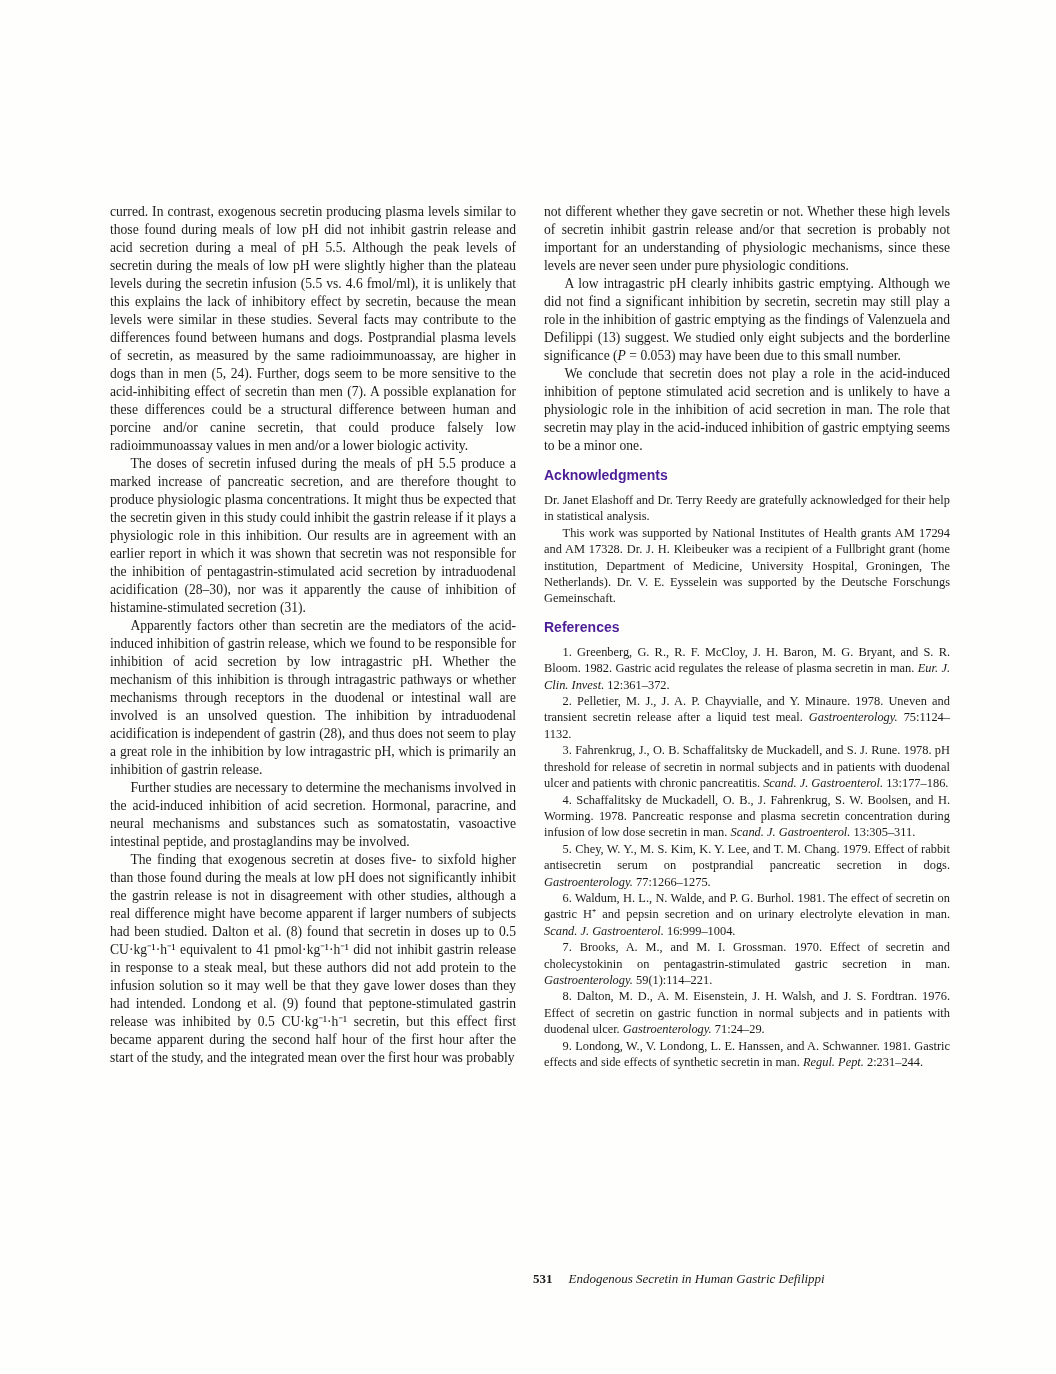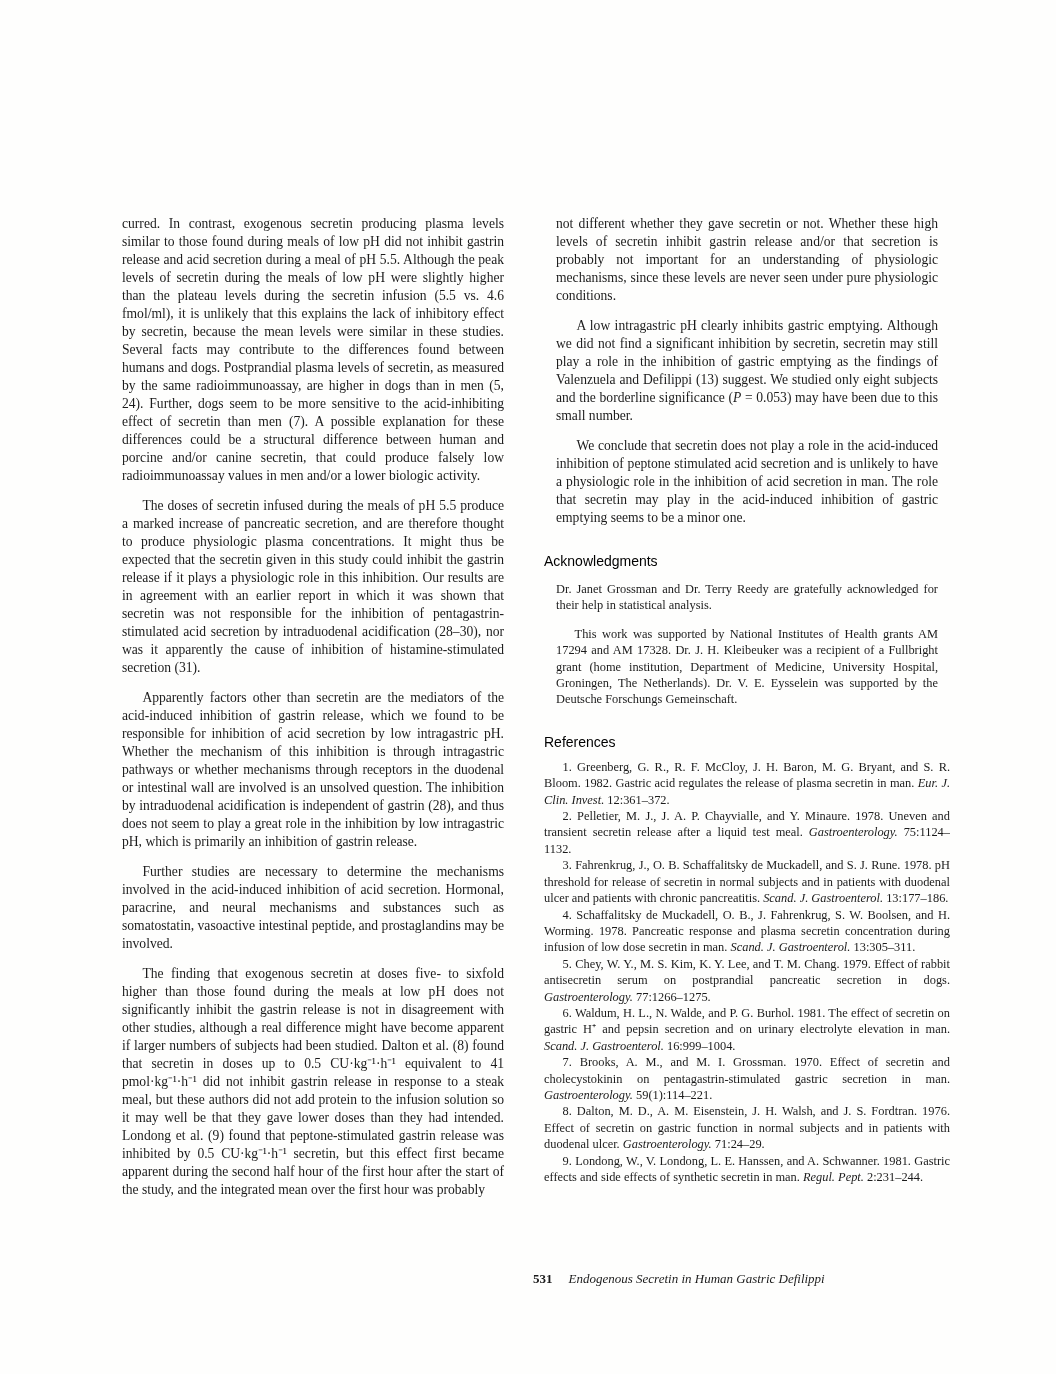--- a/index.html
+++ b/index.html
@@ -20,44 +20,44 @@
     position: absolute;
     top: 203px;
     left: 110px;
     display: flex;
     gap: 28px;
   }
   .col {
     width: 406px;
   }
   .para {
-    margin: 12px;
+    margin: 0;
     font-size: 13.6px;
     line-height: 18px;
     text-align: justify;
     text-indent: 1.5em;
   }
   .para.noindent {
     text-indent: 0;
   }
   .para.small, .ref {
     font-size: 12.4px;
     line-height: 16.4px;
   }
   .ref {
     margin: 0;
     text-align: justify;
     text-indent: 1.5em;
   }
   .section-heading {
     font-family: "Liberation Sans", sans-serif;
-    font-weight: normal;
+    font-weight: bold;
     font-size: 14px;
-    margin: 26px 0 9px 0;
-    color: #000000;
+    margin: 12px 0 9px 0;
+    color: #4c1d95;
   }
   .it { font-style: italic; }
   .footer {
     position: absolute;
     top: 1271px;
     left: 533px;
     font-size: 13px;
     white-space: nowrap;
   }
   .pageno {
@@ -78,21 +78,21 @@
         <p class="para"><span>The doses of secretin infused during the meals of pH 5.5 produce a marked increase of pancreatic secretion, and are therefore thought to produce physiologic plasma concentrations. It might thus be expected that the secretin given in this study could inhibit the gastrin release if it plays a physiologic role in this inhibition. Our results are in agreement with an earlier report in which it was shown that secretin was not responsible for the inhibition of pentagastrin-stimulated acid secretion by intraduodenal acidification (28–30), nor was it apparently the cause of inhibition of histamine-stimulated secretion (31).</span></p>
         <p class="para"><span>Apparently factors other than secretin are the mediators of the acid-induced inhibition of gastrin release, which we found to be responsible for inhibition of acid secretion by low intragastric pH. Whether the mechanism of this inhibition is through intragastric pathways or whether mechanisms through receptors in the duodenal or intestinal wall are involved is an unsolved question. The inhibition by intraduodenal acidification is independent of gastrin (28), and thus does not seem to play a great role in the inhibition by low intragastric pH, which is primarily an inhibition of gastrin release.</span></p>
         <p class="para"><span>Further studies are necessary to determine the mechanisms involved in the acid-induced inhibition of acid secretion. Hormonal, paracrine, and neural mechanisms and substances such as somatostatin, vasoactive intestinal peptide, and prostaglandins may be involved.</span></p>
         <p class="para"><span>The finding that exogenous secretin at doses five- to sixfold higher than those found during the meals at low pH does not significantly inhibit the gastrin release is not in disagreement with other studies, although a real difference might have become apparent if larger numbers of subjects had been studied. Dalton et al. (8) found that secretin in doses up to 0.5 CU·kg⁻¹·h⁻¹ equivalent to 41 pmol·kg⁻¹·h⁻¹ did not inhibit gastrin release in response to a steak meal, but these authors did not add protein to the infusion solution so it may well be that they gave lower doses than they had intended. Londong et al. (9) found that peptone-stimulated gastrin release was inhibited by 0.5 CU·kg⁻¹·h⁻¹ secretin, but this effect first became apparent during the second half hour of the first hour after the start of the study, and the integrated mean over the first hour was probably</span></p>
       </div>
     <div class="col">
         <p class="para noindent"><span>not different whether they gave secretin or not. Whether these high levels of secretin inhibit gastrin release and/or that secretion is probably not important for an understanding of physiologic mechanisms, since these levels are never seen under pure physiologic conditions.</span></p>
         <p class="para"><span>A low intragastric pH clearly inhibits gastric emptying. Although we did not find a significant inhibition by secretin, secretin may still play a role in the inhibition of gastric emptying as the findings of Valenzuela and Defilippi (13) suggest. We studied only eight subjects and the borderline significance (</span><span class="it">P</span><span> = 0.053) may have been due to this small number.</span></p>
         <p class="para"><span>We conclude that secretin does not play a role in the acid-induced inhibition of peptone stimulated acid secretion and is unlikely to have a physiologic role in the inhibition of acid secretion in man. The role that secretin may play in the acid-induced inhibition of gastric emptying seems to be a minor one.</span></p>
         <h2 class="section-heading">Acknowledgments</h2>
-        <p class="para small noindent"><span>Dr. Janet Grossman and Dr. Terry Reedy are gratefully acknowledged for their help in statistical analysis.</span></p>
+        <p class="para small noindent"><span>Dr. Janet Elashoff and Dr. Terry Reedy are gratefully acknowledged for their help in statistical analysis.</span></p>
         <p class="para small"><span>This work was supported by National Institutes of Health grants AM 17294 and AM 17328. Dr. J. H. Kleibeuker was a recipient of a Fullbright grant (home institution, Department of Medicine, University Hospital, Groningen, The Netherlands). Dr. V. E. Eysselein was supported by the Deutsche Forschungs Gemeinschaft.</span></p>
         <h2 class="section-heading">References</h2>
         <p class="ref"><span>1. Greenberg, G. R., R. F. McCloy, J. H. Baron, M. G. Bryant, and S. R. Bloom. 1982. Gastric acid regulates the release of plasma secretin in man. </span><span class="it">Eur. J. Clin. Invest.</span><span> 12:361–372.</span></p>
         <p class="ref"><span>2. Pelletier, M. J., J. A. P. Chayvialle, and Y. Minaure. 1978. Uneven and transient secretin release after a liquid test meal. </span><span class="it">Gastroenterology.</span><span> 75:1124–1132.</span></p>
         <p class="ref"><span>3. Fahrenkrug, J., O. B. Schaffalitsky de Muckadell, and S. J. Rune. 1978. pH threshold for release of secretin in normal subjects and in patients with duodenal ulcer and patients with chronic pancreatitis. </span><span class="it">Scand. J. Gastroenterol.</span><span> 13:177–186.</span></p>
         <p class="ref"><span>4. Schaffalitsky de Muckadell, O. B., J. Fahrenkrug, S. W. Boolsen, and H. Worming. 1978. Pancreatic response and plasma secretin concentration during infusion of low dose secretin in man. </span><span class="it">Scand. J. Gastroenterol.</span><span> 13:305–311.</span></p>
         <p class="ref"><span>5. Chey, W. Y., M. S. Kim, K. Y. Lee, and T. M. Chang. 1979. Effect of rabbit antisecretin serum on postprandial pancreatic secretion in dogs. </span><span class="it">Gastroenterology.</span><span> 77:1266–1275.</span></p>
         <p class="ref"><span>6. Waldum, H. L., N. Walde, and P. G. Burhol. 1981. The effect of secretin on gastric H⁺ and pepsin secretion and on urinary electrolyte elevation in man. </span><span class="it">Scand. J. Gastroenterol.</span><span> 16:999–1004.</span></p>
         <p class="ref"><span>7. Brooks, A. M., and M. I. Grossman. 1970. Effect of secretin and cholecystokinin on pentagastrin-stimulated gastric secretion in man. </span><span class="it">Gastroenterology.</span><span> 59(1):114–221.</span></p>
         <p class="ref"><span>8. Dalton, M. D., A. M. Eisenstein, J. H. Walsh, and J. S. Fordtran. 1976. Effect of secretin on gastric function in normal subjects and in patients with duodenal ulcer. </span><span class="it">Gastroenterology.</span><span> 71:24–29.</span></p>

